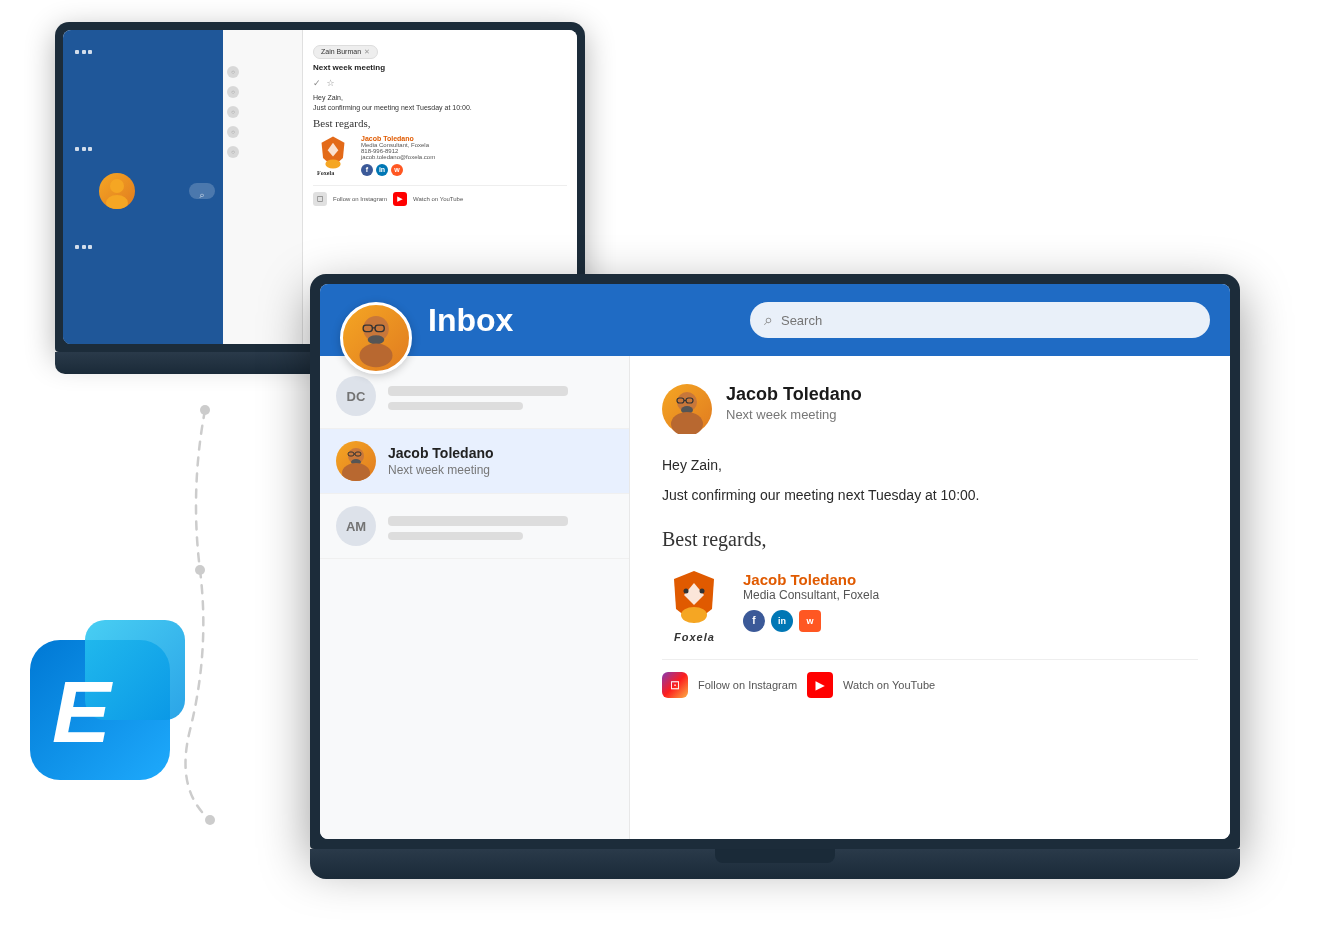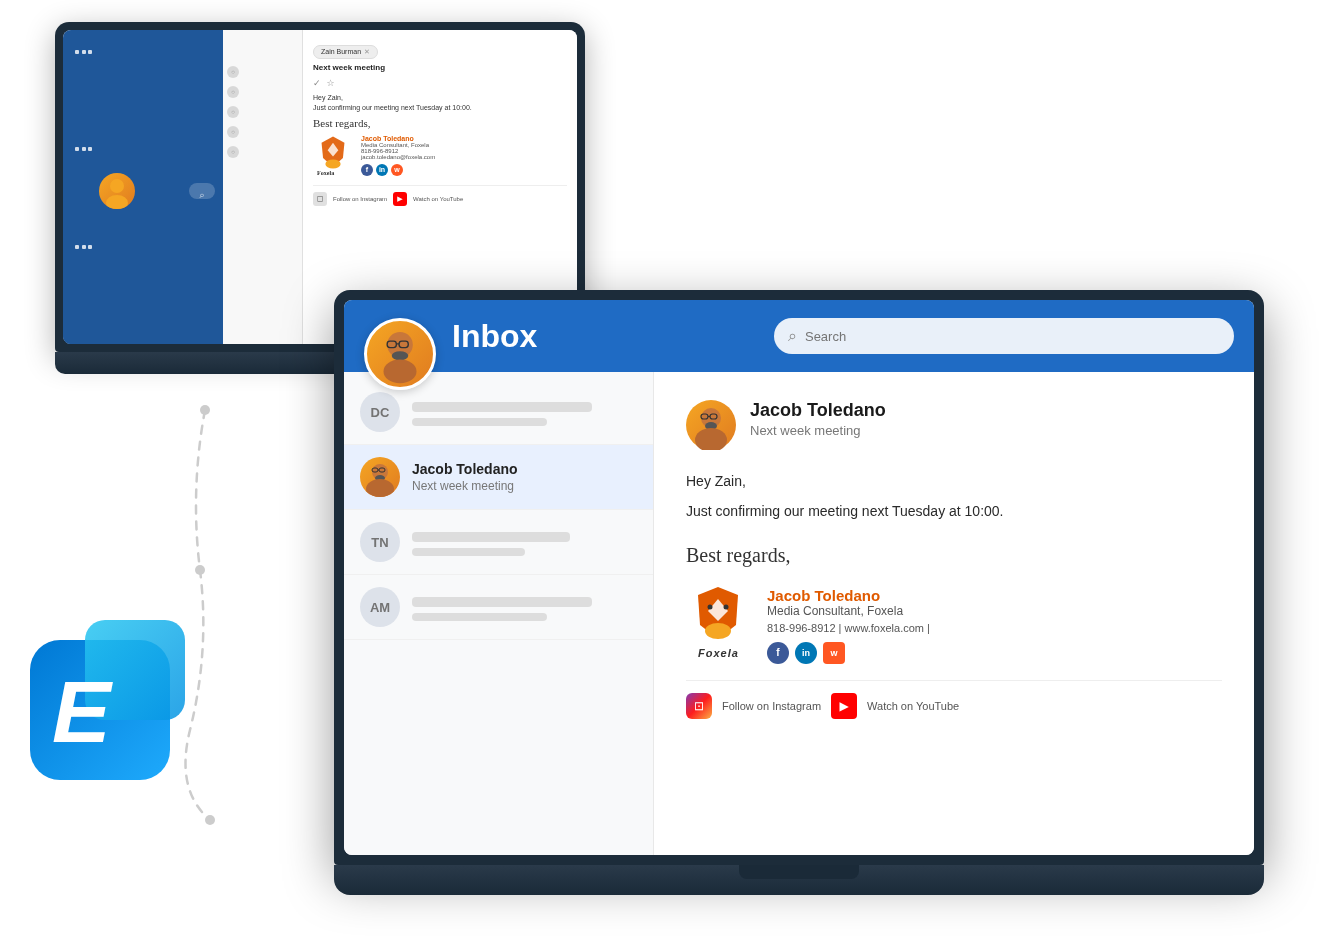--- a/index.html
+++ b/index.html
@@ -125,25 +125,24 @@
       background: rgba(255,255,255,0.2);
       border-radius: 10px;
       margin-left: auto;
       display: flex; align-items: center; justify-content: center;
     }
 
     
     .laptop-large {
       position: absolute;
       left: 310px;
-      top: 290px;
+      top: 274px;
       width: 850px;
       height: 620px;
       z-index: 5;
-      margin-left: 24px;
     }
     .laptop-large .screen-outer {
       width: 930px;
       height: 575px;
       background: #1c2c3a;
       border-radius: 16px 16px 4px 4px;
       padding: 10px;
       box-shadow: 0 16px 50px rgba(0,0,0,0.4);
     }
     .laptop-large .screen-inner {
@@ -571,27 +570,20 @@
                   <ellipse cx="20" cy="32" rx="14" ry="10" fill="#b86830"></ellipse>
                 </svg>
               </div>
               <div class="email-item-info">
                 <div class="email-item-name">Jacob Toledano</div>
                 <div class="email-item-subject">Next week meeting</div>
               </div>
             </div>
 
 
-            <div class="email-item">
-              <div class="email-avatar-circle">TN</div>
-              <div class="email-item-info">
-                <div class="email-item-line" style="width:70%;height:10px;"></div>
-                <div class="email-item-line" style="width:50%;margin-top:6px;"></div>
-              </div>
-            </div>
 
             <div class="email-item">
               <div class="email-avatar-circle">AM</div>
               <div class="email-item-info">
                 <div class="email-item-line" style="width:80%;height:10px;"></div>
                 <div class="email-item-line" style="width:60%;margin-top:6px;"></div>
               </div>
             </div>
 
 
@@ -635,26 +627,20 @@
 
                   <circle cx="24" cy="20" r="2.5" fill="#333"></circle>
                   <circle cx="40" cy="20" r="2.5" fill="#333"></circle>
                 </svg>
                 <div style="font-size:11px;font-weight:900;color:#333;font-style:italic;letter-spacing:1px;">Foxela</div>
               </div>
 
               <div class="sig-info">
                 <div class="sig-name">Jacob Toledano</div>
                 <div class="sig-title">Media Consultant, Foxela</div>
-                <div class="sig-contact">
-                  <span>818-996-8912</span>
-                  <span> | </span>
-                  <span>www.foxela.com</span>
-                  <span>  |</span>
-                </div>
                 <div class="sig-social">
                   <div class="social-icon social-fb">f</div>
                   <div class="social-icon social-li" style="font-size:9px;">in</div>
                   <div class="social-icon" style="background:#ff5722;border-radius:4px;font-size:9px;">w</div>
                 </div>
               </div>
             </div>
 
             <div class="sig-footer">
               <div class="sig-footer-icon" style="width:26px;height:26px;border-radius:6px;background:linear-gradient(135deg,#833ab4,#fd1d1d,#fcb045);display:flex;align-items:center;justify-content:center;color:white;font-size:12px;">⊡</div>

